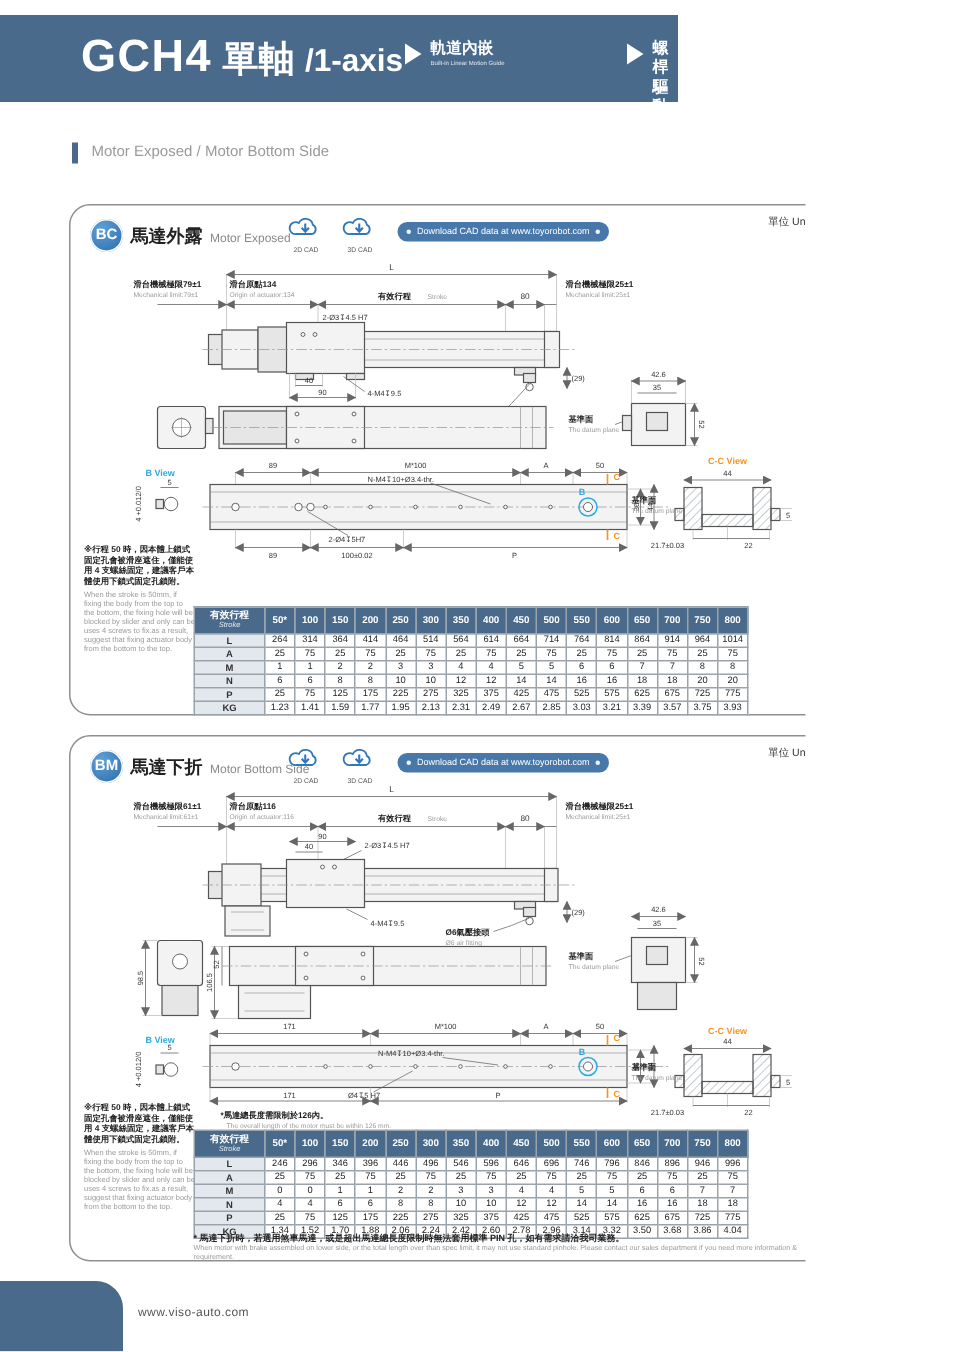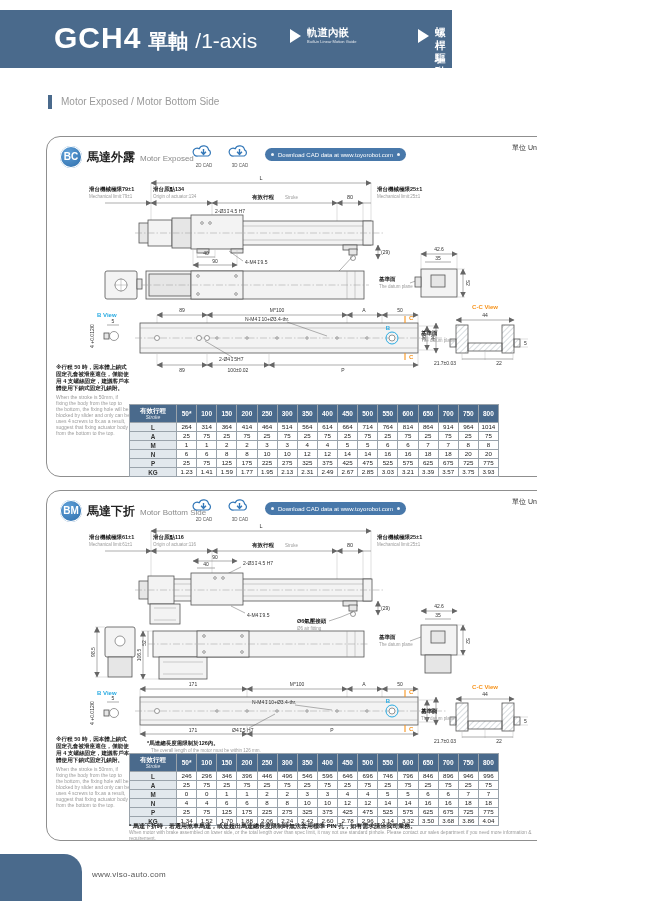--- a/index.html
+++ b/index.html
@@ -2,24 +2,24 @@
 <html><head>
 <meta charset="utf-8">
 <style>
   html,body{margin:0;padding:0;background:#fff;}
   .page{position:relative;width:537px;height:901px;background:#fff;overflow:hidden;
         font-family:"Liberation Sans","DejaVu Sans",sans-serif;}
   
   .banner{position:absolute;left:0;top:10px;width:452px;height:58px;background:#4A6A8C;}
   .banner-title{position:absolute;left:54px;top:11px;display:flex;align-items:baseline;gap:7px;color:#fff;}
   .banner-model{font-size:30px;font-weight:bold;letter-spacing:1px;}
-  .banner-cn{font-size:20px;font-weight:bold;}
-  .banner-axis{font-size:21px;font-weight:400;}
+  .banner-cn{font-size:24px;font-weight:bold;}
+  .banner-axis{font-size:21px;font-weight:700;}
   .feat{position:absolute;top:16px;display:flex;gap:6px;color:#fff;align-items:flex-start;}
-  .feat1{left:290px;} .feat2{left:370px;padding-left:48px;}
+  .feat1{left:270px;} .feat2{left:370px;padding-left:48px;}
   .tri{width:0;height:0;border-top:7px solid transparent;border-bottom:7px solid transparent;
        border-left:11px solid #fff;margin-top:3px;}
   .feat-cn{font-size:10.5px;font-weight:bold;line-height:13px;}
   .feat-en{font-size:4px;line-height:6px;opacity:.85;}
   
   .sec-title{position:absolute;left:48px;top:95px;border-left:4px solid #4A6A8C;padding-left:9px;}
   .sec-cn{font-size:16px;font-weight:bold;color:#3a3a3a;letter-spacing:1px;line-height:20px;}
   .sec-en{font-size:10px;color:#9a9a9a;line-height:14px;}
   
   .panel{position:absolute;left:46px;width:521px;border:1px solid #8f8f8f;border-radius:14px;background:#fff;}

